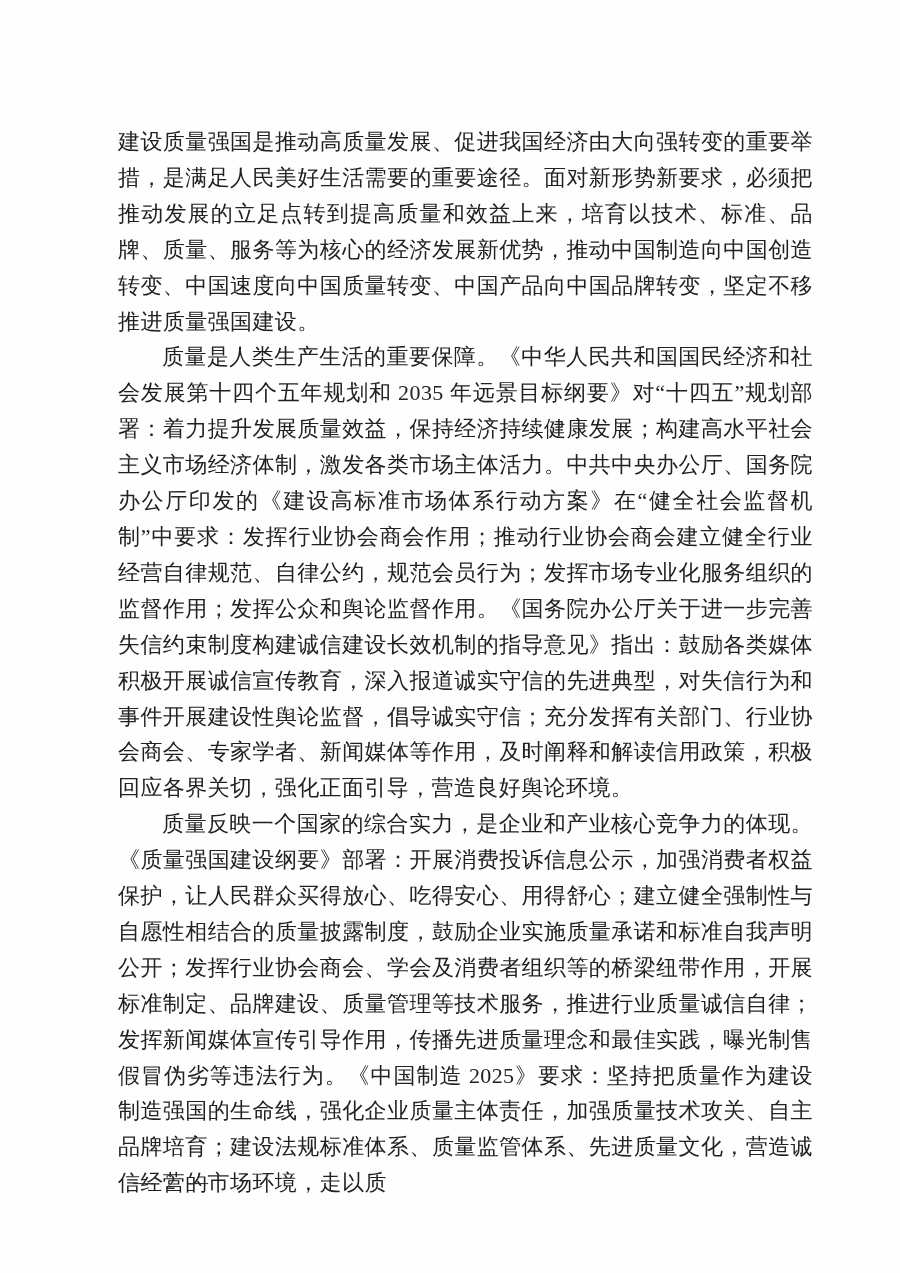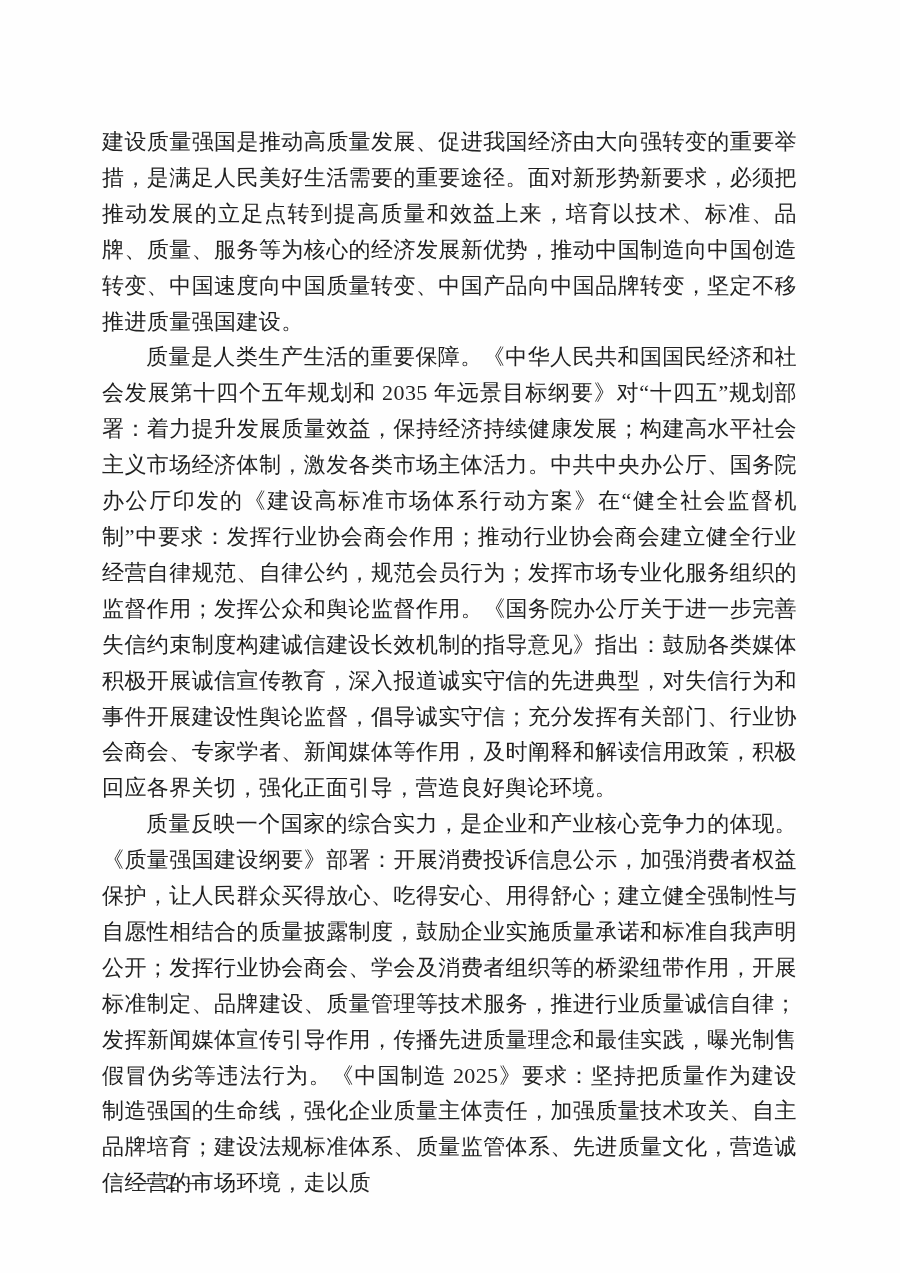--- a/index.html
+++ b/index.html
@@ -12,21 +12,21 @@
     width: 900px;
     height: 1273px;
     margin: 0 auto;
     background: #fefefe;
     overflow: hidden;
     font-family: "Liberation Serif", "DejaVu Serif", serif;
     color: #212121;
   }
   .text-block {
     position: absolute;
-    left: 102px;
+    left: 118px;
     top: 124px;
     width: 695px;
     font-size: 22px;
     line-height: 35.9px;
     text-align: justify;
     text-justify: inter-ideograph;
     letter-spacing: 0.4px;
   }
   .para {
     margin: 0;

